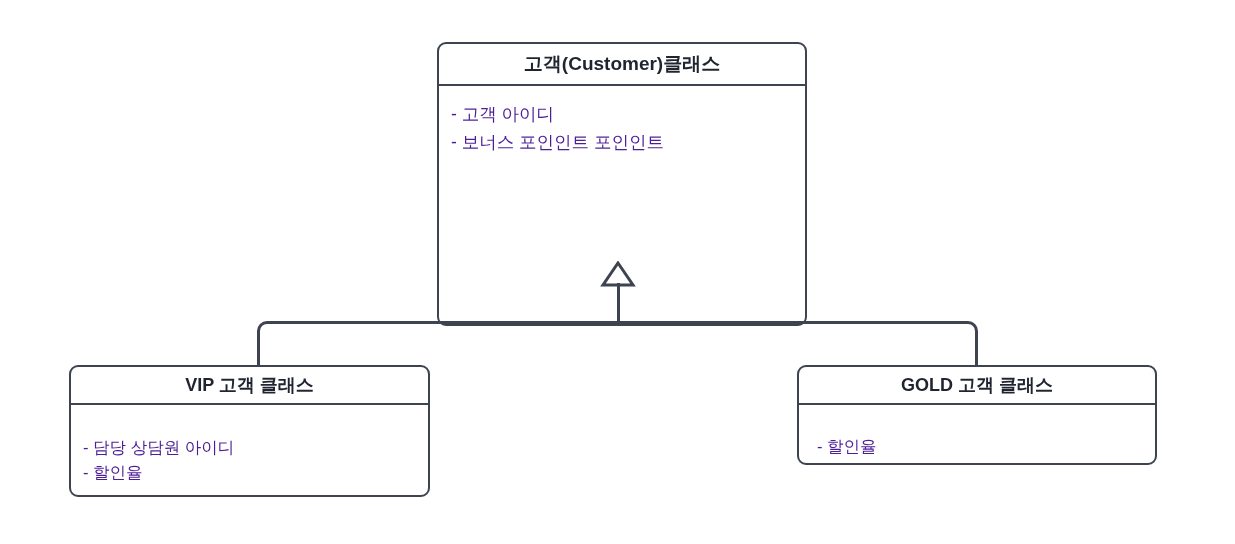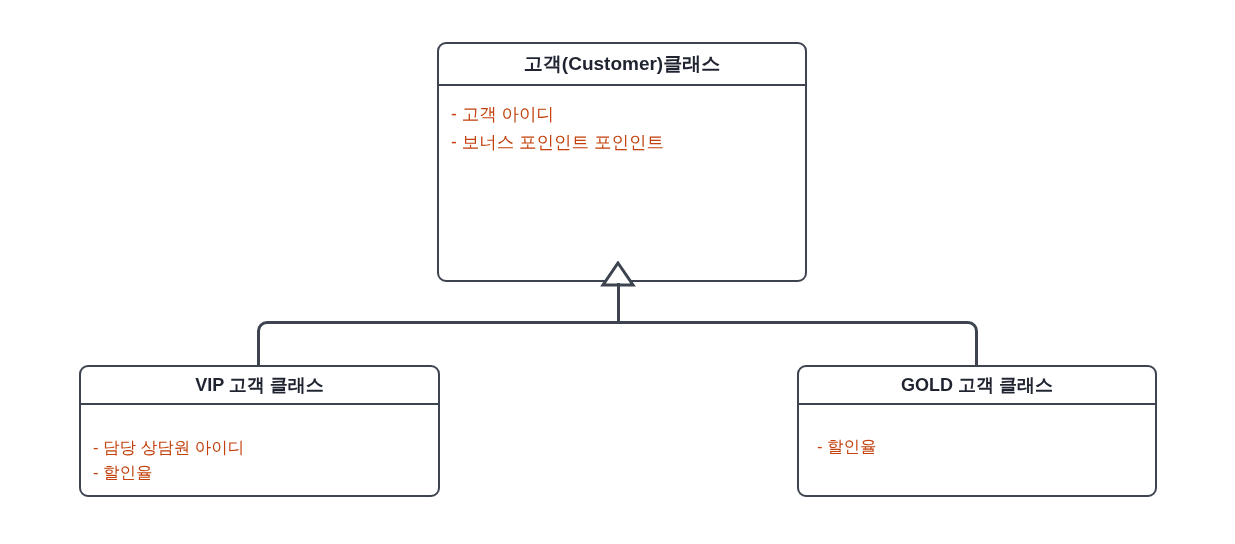--- a/index.html
+++ b/index.html
@@ -32,61 +32,61 @@
     font-weight: bold;
     color: #1f2430;
     border-bottom: 2.5px solid #3d4450;
     display: flex;
     align-items: center;
     justify-content: center;
   }
   .class-attrs {
     box-sizing: border-box;
     width: 100%;
-    color: #c2410c;
+    color: #4c1d95;
     display: flex;
     flex-direction: column;
     justify-content: flex-start;
   }
   .attr-line {
     white-space: pre;
     line-height: 1.0;
   }
 
   
   #class-customer {
     left: 437px;
     top: 42px;
     width: 370px;
-    height: 240px;
+    height: 284px;
   }
   #class-customer .class-title {
     height: 42px;
     font-size: 19px;
   }
   #class-customer .class-attrs {
     padding: 14px 0 0 12px;
     font-size: 17.5px;
   }
   #class-customer .attr-line {
     padding: 5.5px 0;
   }
 
   
   #class-vip {
-    left: 79px;
+    left: 69px;
     top: 365px;
     width: 361px;
     height: 132px;
   }
   #class-gold {
     left: 797px;
     top: 365px;
     width: 360px;
-    height: 132px;
+    height: 100px;
   }
   .child-class .class-title {
     height: 38px;
     font-size: 18px;
   }
   .child-class .class-attrs {
     font-size: 16.5px;
   }
   #class-vip .class-attrs {
     padding: 29px 0 0 12px;

